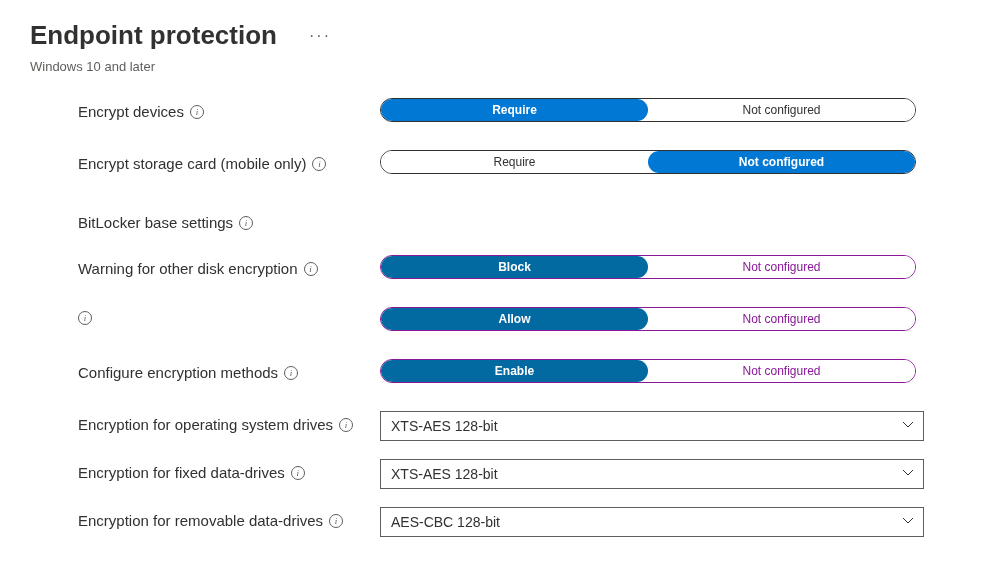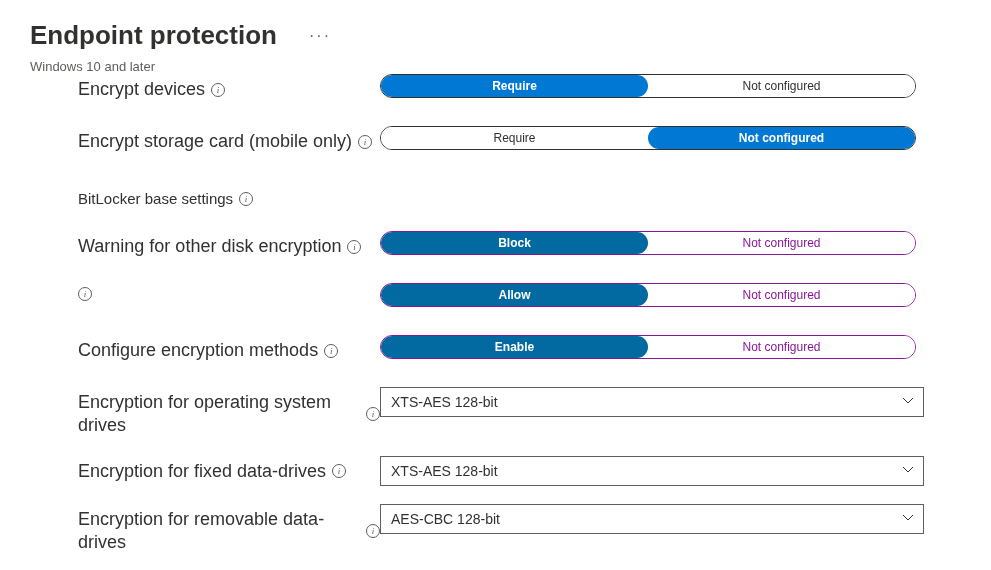--- a/index.html
+++ b/index.html
@@ -27,40 +27,41 @@
       color: #323130;
     }
     .more-icon {
       font-size: 16px;
       color: #605e5c;
       letter-spacing: 2px;
     }
     .subtitle {
       font-size: 13px;
       color: #605e5c;
+      margin-bottom: 24px;
     }
     .settings-container {
       margin-left: 48px;
     }
     .setting-row {
       display: flex;
       align-items: flex-start;
       margin-bottom: 24px;
       min-height: 28px;
     }
     .setting-label-col {
       width: 302px;
       display: flex;
       align-items: center;
       gap: 6px;
       padding-top: 4px;
       flex-shrink: 0;
     }
     .setting-label {
-      font-size: 18px;
+      font-size: 15px;
       color: #323130;
       line-height: 1.3;
     }
     .info-icon {
       display: inline-flex;
       align-items: center;
       justify-content: center;
       width: 14px;
       height: 14px;
       border: 1px solid #605e5c;

